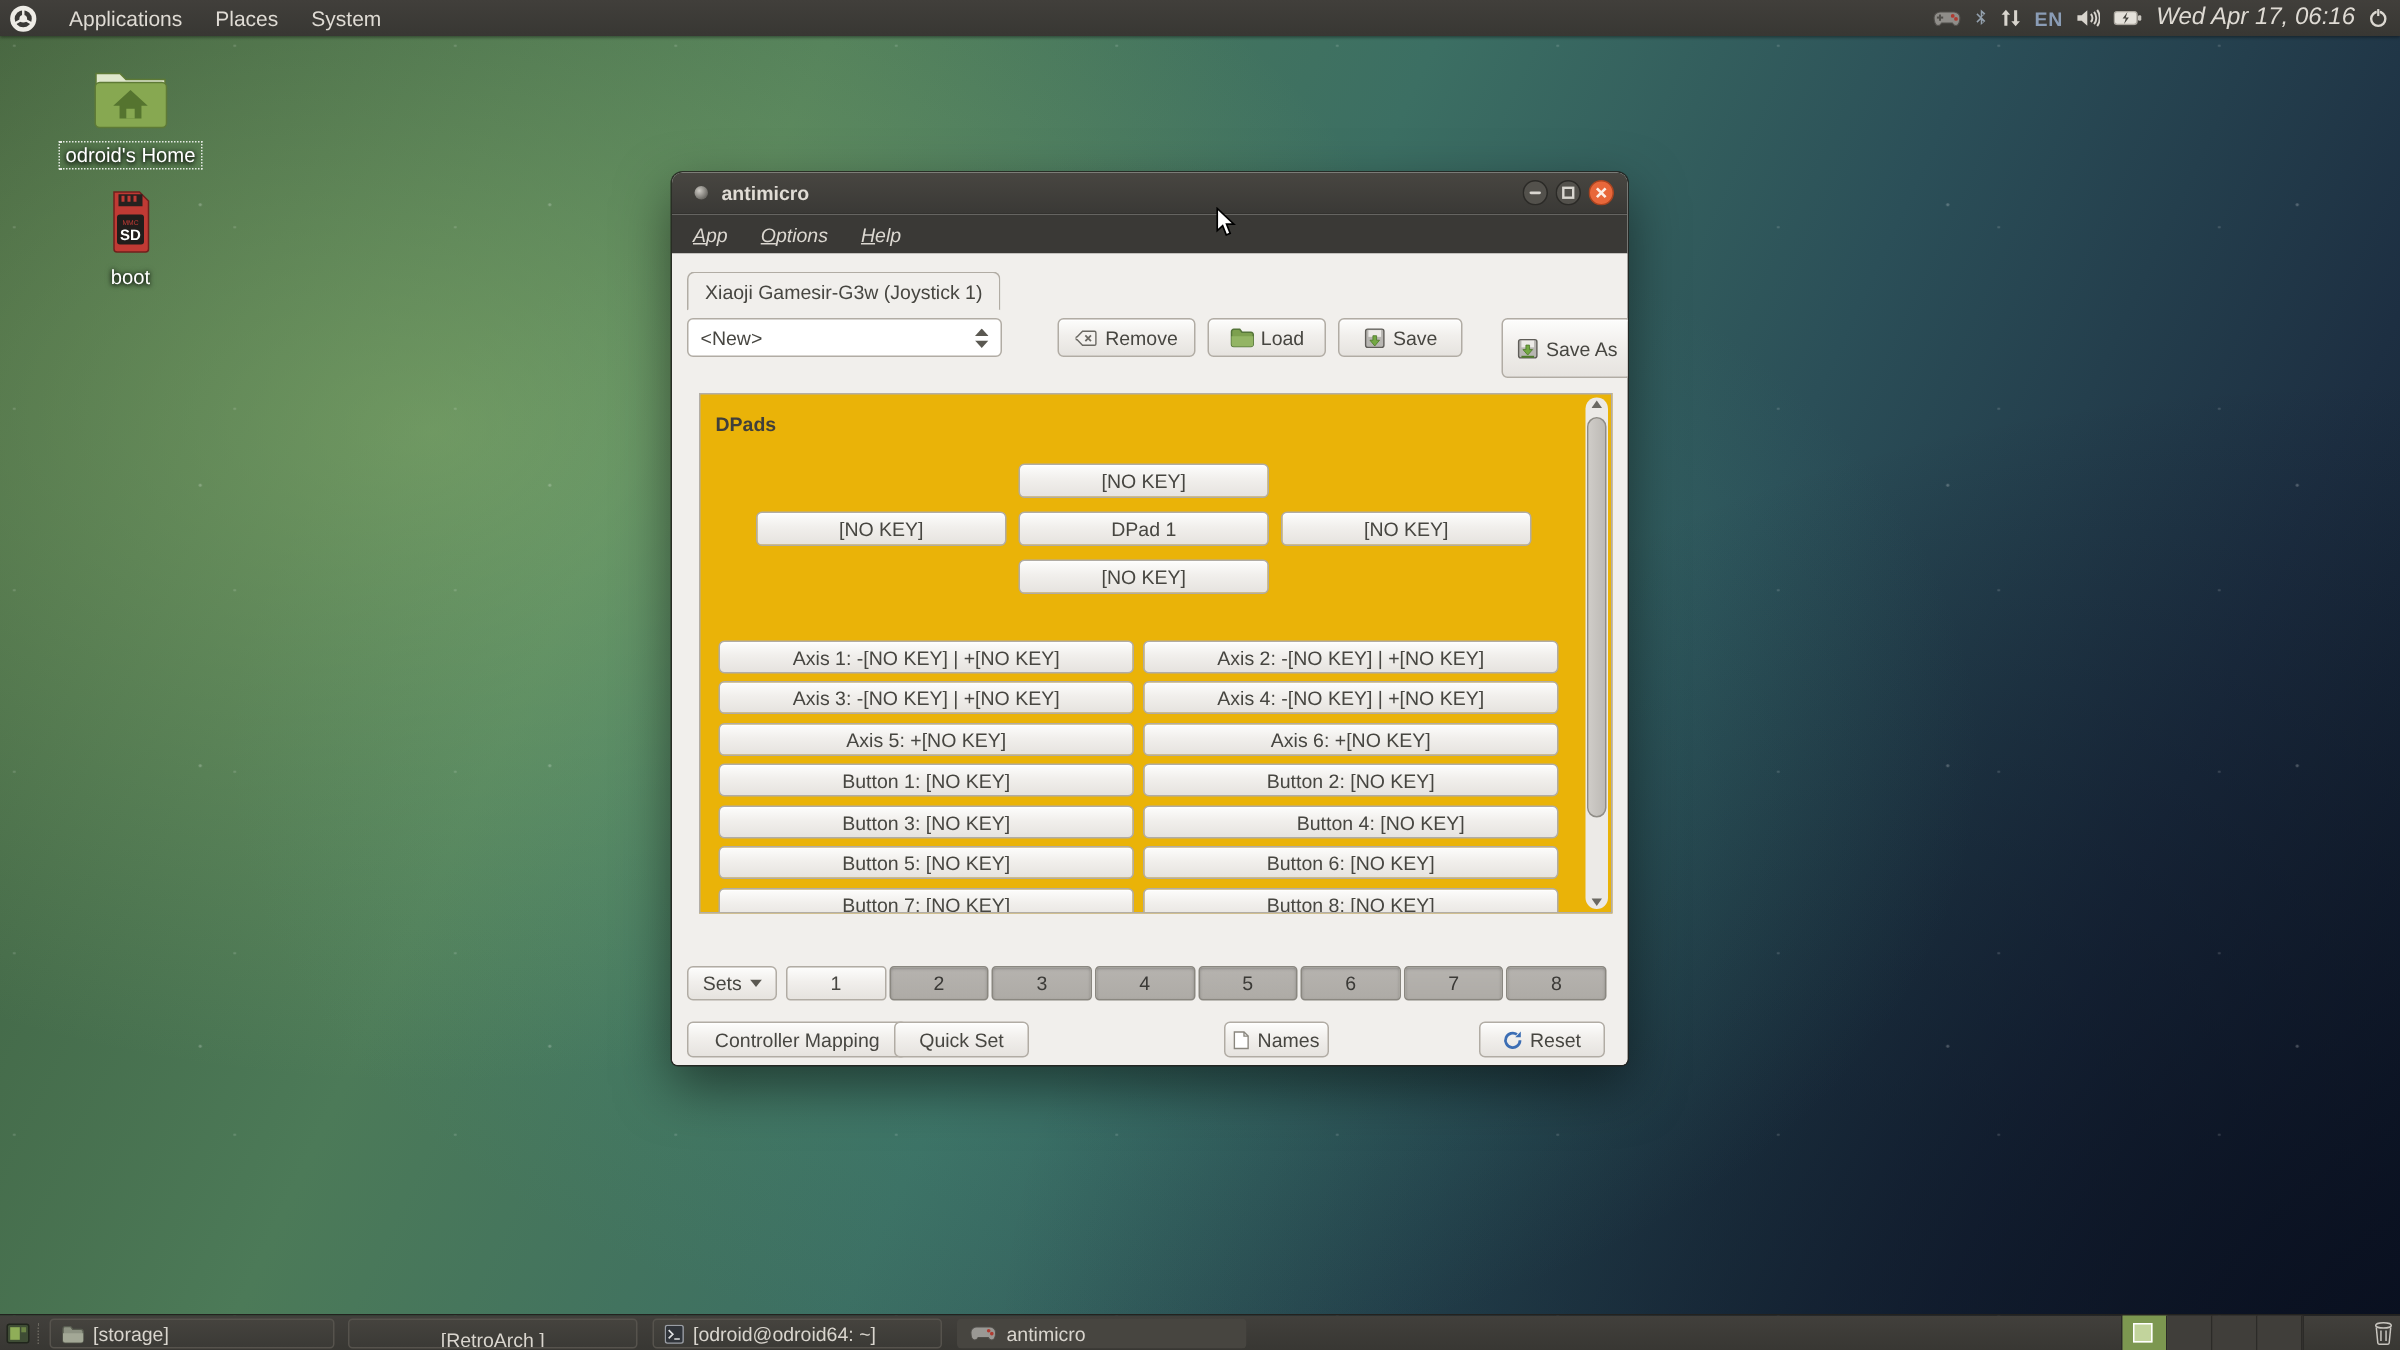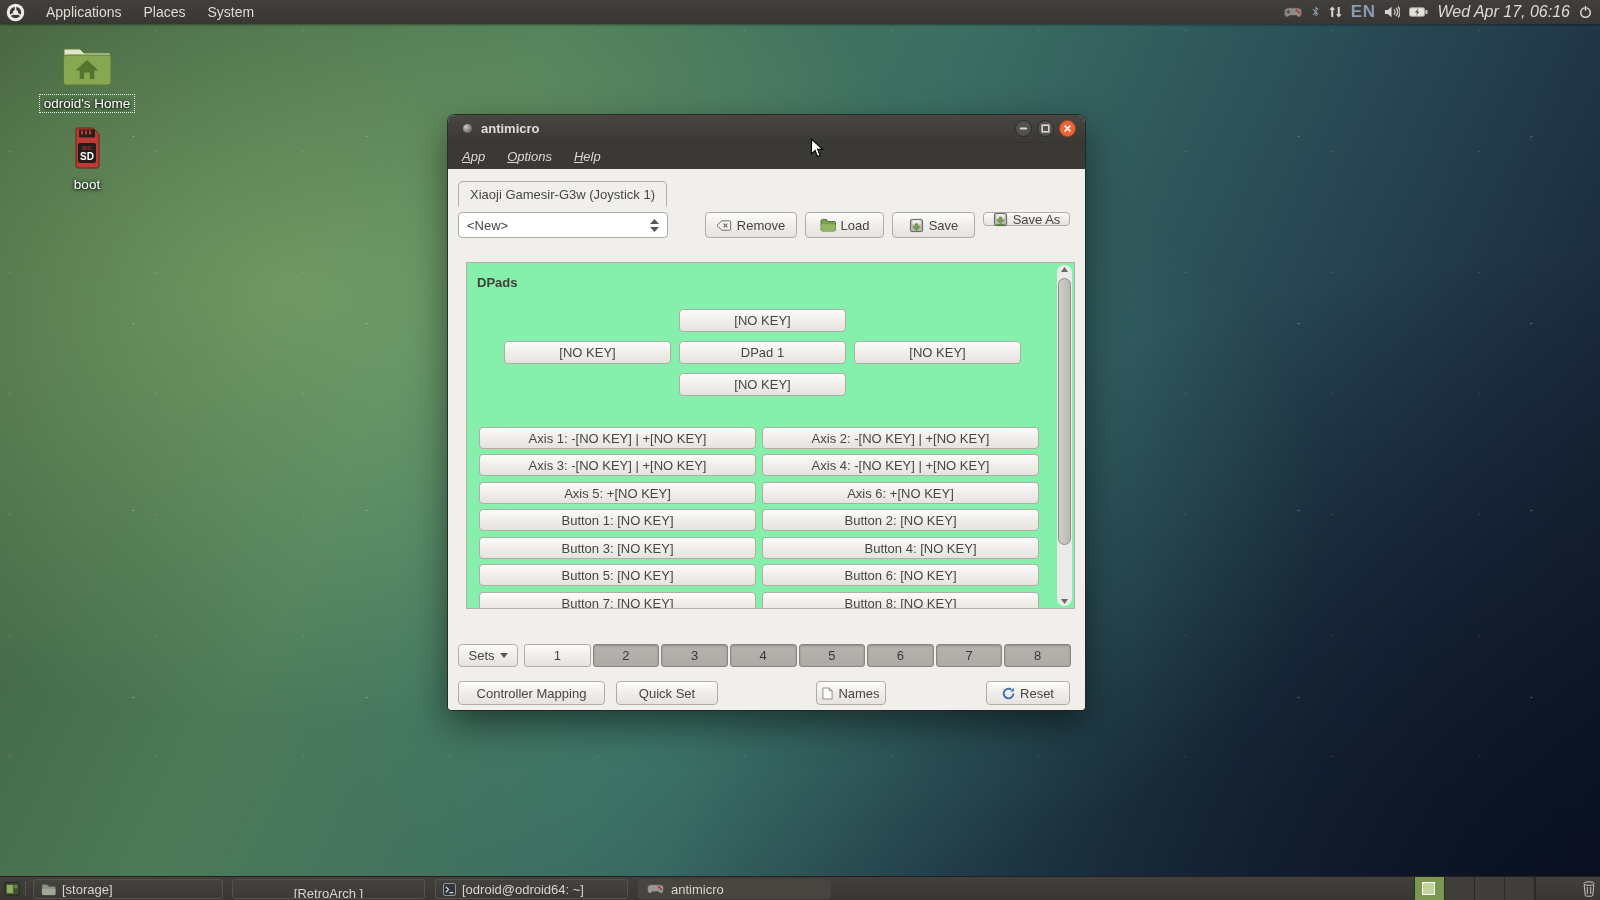--- a/index.html
+++ b/index.html
@@ -21,21 +21,21 @@
 
   
   .top-panel { position:absolute; top:0; left:0; width:1600px; height:24px;
     background:linear-gradient(#413f3b,#383733); color:#dfdbd4; display:flex;
     align-items:center; font-size:14px; z-index:50; box-shadow:0 1px 2px rgba(0,0,0,.4); }
   .panel-left { display:flex; align-items:center; gap:0; }
   .panel-logo { width:19px; height:19px; margin:0 10px 0 6px; display:flex; }
   .panel-menu { padding:0 11px; height:24px; display:flex; align-items:center; cursor:default; }
   .panel-right { margin-left:auto; display:flex; align-items:center; gap:9px; padding-right:8px; }
   .tray-ico { display:flex; align-items:center; }
-  .kbd-ind { color:#8a9cb5; font-weight:bold; font-size:17px; letter-spacing:.5px; }
+  .kbd-ind { color:#8a9cb5; font-weight:bold; font-size:13px; letter-spacing:.5px; }
   .clock { font-size:16px; white-space:nowrap;font-style:italic; }
 
   
   .desk-icon { position:absolute; width:120px; text-align:center; color:#fff; font-size:13.5px; }
   .desk-icon .dlabel { display:inline-block; margin-top:3px; padding:0 4px; line-height:17px;
     text-shadow:0 1px 3px rgba(0,0,0,.95), 0 0 4px rgba(0,0,0,.6); }
   .desk-icon .dlabel.selected { border:1px dotted rgba(255,255,255,.85); }
 
   
   .window { position:absolute; left:448px; top:115px; width:637px; height:595px;
@@ -60,21 +60,21 @@
     box-shadow:inset 0 1px 0 rgba(255,255,255,.7); white-space:nowrap; }
   .tab { position:absolute; left:10px; top:66px; width:209px; height:26px;
     background:#f1efec; border:1px solid #b1aca4; border-bottom-color:#f1efec;
     border-radius:5px 5px 0 0; display:flex; align-items:center; justify-content:center; }
   .combo { position:absolute; left:10px; top:97px; width:210px; height:26px; background:#fff;
     border:1px solid #b1aca4; border-radius:4px; display:flex; align-items:center;
     padding:0 8px; }
   .combo .spin { margin-left:auto; display:flex; flex-direction:column; gap:3px; align-items:center; }
 
   .scrollarea { position:absolute; left:18px; top:147px; width:609px; height:347px;
-    border:1px solid #b3aea6; background:#86efac; overflow:hidden; }
+    border:1px solid #b3aea6; background:#eab308; overflow:hidden; }
   .dpads-head { position:absolute; left:10px; top:12px; font-weight:bold; color:#403f3b; }
 
   .vscroll { position:absolute; right:2px; top:2px; width:15px; height:341px;
     background:#eceae7; border-radius:8px; }
   .vthumb { position:absolute; left:1px; top:13px; width:13px; height:267px;
     background:linear-gradient(to right,#cfccc8,#bdbab5); border:1px solid #8f8c86; border-radius:7px; }
   .sb-arrow { position:absolute; left:0; width:15px; height:10px; display:flex; justify-content:center; }
 
   
   .sets-tabs { position:absolute; left:76px; top:529px; width:547px; height:23px; display:flex; gap:2px; }
@@ -254,21 +254,21 @@
         <span>Load</span>
       </div>
       <div class="gtkbtn" style="left:444px; top:43px; width:83px; height:26px;">
         <svg viewBox="0 0 16 16" width="15" height="15">
             <rect x="1.5" y="1.5" width="13" height="13" rx="1.5" fill="#b8b6b2" stroke="#5f5d58"></rect>
             <rect x="3.5" y="2.2" width="9" height="4.8" fill="#eceae7"></rect>
             <path d="M8 13.5 4.6 9.4h2.1V6.2h2.6v3.2h2.1z" fill="#73a843" stroke="#4e7a2a" stroke-width=".6"></path>
           </svg>
         <span>Save</span>
       </div>
-      <div class="gtkbtn" style="left:535px; top:43px; width:87px; height:14px;">
+      <div class="gtkbtn" style="left:553px; top:43px; width:87px; height:40px;">
         <svg viewBox="0 0 16 16" width="15" height="15">
             <rect x="1.5" y="1.5" width="13" height="13" rx="1.5" fill="#b8b6b2" stroke="#5f5d58"></rect>
             <rect x="3.5" y="2.2" width="9" height="4.8" fill="#eceae7"></rect>
             <path d="M8 12.5 4.6 8.6h2.1V5.4h2.6v3.2h2.1z" fill="#73a843" stroke="#4e7a2a" stroke-width=".6"></path>
             <rect x="3.5" y="13" width="9" height="1.4" fill="#4e7a2a"></rect>
           </svg>
         <span>Save As</span>
       </div>
 
       <div class="scrollarea" style="top:93px;">
@@ -377,21 +377,21 @@
             <span>7</span>
           </div>
         <div class="set-tab off">
             <span>8</span>
           </div>
       </div>
 
       <div class="gtkbtn" style="left:10px; top:512px; width:147px; height:24px;">
           <span>Controller Mapping</span>
         </div>
-      <div class="gtkbtn" style="left:168px; top:512px; width:102px; height:24px;">
+      <div class="gtkbtn" style="left:148px; top:512px; width:90px; height:24px;">
           <span>Quick Set</span>
         </div>
       <div class="gtkbtn" style="left:368px; top:512px; width:70px; height:24px;">
         <svg viewBox="0 0 12 14" width="11" height="13">
             <path d="M1 1h7l3 3v9H1z" fill="#fff" stroke="#8a877f"></path>
             <path d="M8 1v3h3" fill="none" stroke="#8a877f"></path>
           </svg>
         <span>Names</span>
       </div>
       <div class="gtkbtn" style="left:452px; top:512px; width:78px; height:24px;margin-top:39px;">

